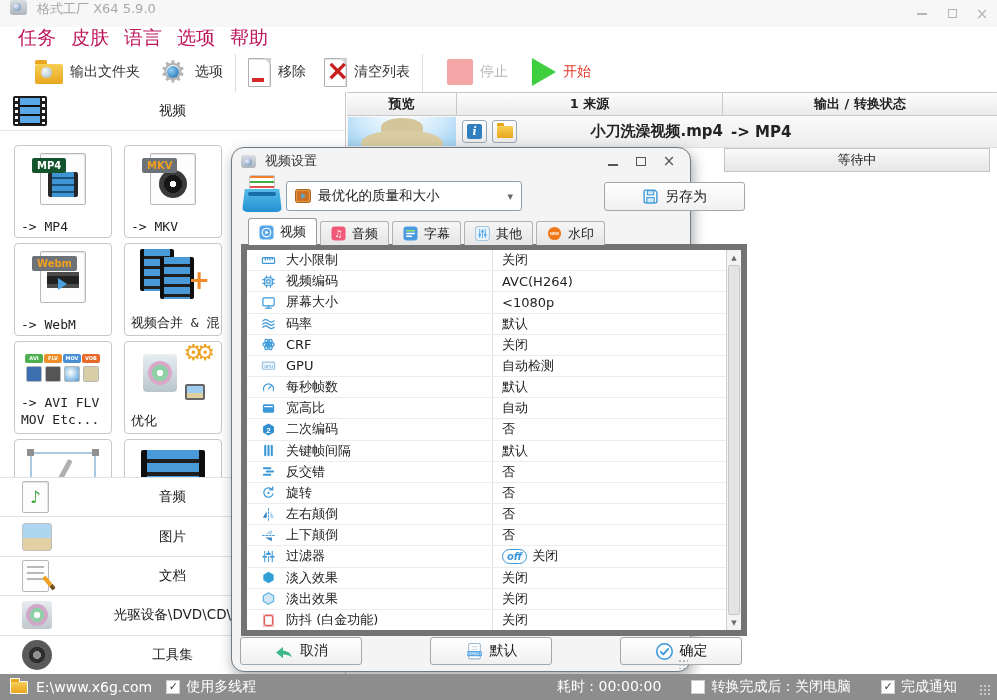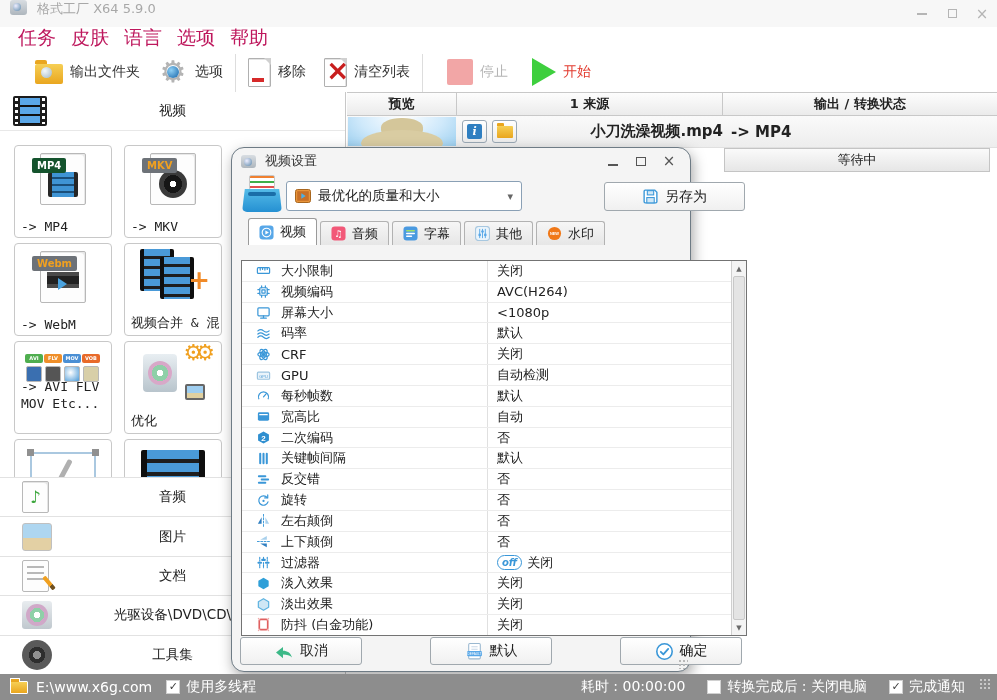--- a/index.html
+++ b/index.html
@@ -46,21 +46,21 @@
 .cat-header{height:39px;position:relative;display:flex;align-items:center;border-bottom:1px solid #e8e8e8}
 .film-big{width:34px;height:30px;background:#1c1c1c;border-radius:2px;margin-left:13px;position:relative;z-index:1}
 .film-big::before,.film-big::after{content:"";position:absolute;top:2px;bottom:2px;width:3px;background:repeating-linear-gradient(#fff 0 3px,#1c1c1c 3px 6px)}
 .film-big::before{left:2px}.film-big::after{right:2px}
 .film-frames{position:absolute;left:7px;right:7px;top:2px;bottom:2px;background:repeating-linear-gradient(#5aa7e8 0 7px,#101010 7px 9px)}
 .cat-header .lbl{position:absolute;left:0;right:0;text-align:center;font-size:13.5px}
 #tiles{position:absolute;left:0;top:40px;right:0;height:345px;display:grid;grid-template-columns:98px 98px;gap:5px 12px;padding:13px 0 0 14px;overflow:hidden;grid-auto-rows:93px}
 .tile{border:1px solid #c8c8c8;border-radius:4px;background:#fff;position:relative}
 .tile-icon{height:62px;display:flex;align-items:center;justify-content:center;position:relative}
 .tile-label{position:absolute;left:6px;right:2px;bottom:3px;font-family:"DejaVu Sans Mono",monospace;font-size:13px;white-space:nowrap;overflow:hidden}
-.tile-label.wrap{white-space:normal;line-height:1.3;bottom:20px}
+.tile-label.wrap{white-space:normal;line-height:1.3;bottom:4px}
 .fpage{display:block;width:46px;height:52px;background:#fdfdfd;border:1px solid #b8b8b8;border-radius:2px;margin-top:4px;position:relative;box-shadow:inset -6px 6px 0 -5px #e8e8e8}
 .fbadge{position:absolute;top:4px;left:-9px;padding:0 5px;height:15px;line-height:15px;font-size:10px;font-weight:bold;border-radius:2px;background:#6d7278;color:#f0a020;z-index:2}
 .fbadge.b-mp4{background:#14532d;color:#fff}
 .film-ic{display:block;width:30px;height:25px;margin:18px auto 0;background:repeating-linear-gradient(#3f94d4 0 5px,#1a4f7a 5px 7px);border-left:4px solid #262626;border-right:4px solid #262626;border-radius:2px}
 .reel-ic{display:block;width:28px;height:28px;border-radius:50%;background:radial-gradient(circle,#fff 0 3px,#161616 3px 9px,#3a3a3a 9px 14px);margin:16px auto 0}
 .webm-ic{display:block;width:32px;height:16px;margin:20px auto 0;background:#222;border-top:4px solid #4a4a4a;border-bottom:4px solid #4a4a4a;position:relative}
 .webm-ic::after{content:"";position:absolute;left:11px;top:2px;border-left:9px solid #4aa3e0;border-top:6px solid transparent;border-bottom:6px solid transparent}
 .merge-ic{display:block;width:70px;height:56px;position:relative;margin-top:4px}
 .m1,.m2{position:absolute;width:34px;height:42px;background:repeating-linear-gradient(#4a9ad8 0 7px,#1e1e1e 7px 10px);border-left:4px solid #0e0e0e;border-right:4px solid #0e0e0e;border-radius:2px}
 .m1{left:2px;top:0}.m2{left:22px;top:8px}
@@ -131,21 +131,21 @@
 .tray-body::after{content:"";position:absolute;left:6px;top:3px;right:6px;height:4px;background:#1a6ea8;border-radius:2px}
 .preset-dd{position:absolute;left:54px;top:7px;width:236px;height:30px;background:#fff;border:1px solid #8aa0b5;border-radius:3px;display:flex;align-items:center;padding:0 8px;gap:7px}
 .preset-txt{font-size:13.5px;flex:1}
 .dd-arrow{color:#666;font-size:11px}
 .btn{display:flex;align-items:center;justify-content:center;gap:6px;background:linear-gradient(#ffffff,#f0f0f0);border:1px solid #a0a8ae;border-radius:3px;font-size:14px;color:#222;font-family:inherit}
 .saveas{position:absolute;left:372px;top:8px;width:141px;height:29px}
 #tabs{position:absolute;top:71px;left:16px;display:flex;align-items:flex-end;height:26px;z-index:2}
 .tab{height:24px;padding:0 10px;display:flex;align-items:center;gap:6px;border:1px solid #b2b2b2;border-bottom:none;border-radius:3px 3px 0 0;background:linear-gradient(#f6f6f6,#e6e6e6);margin-right:3px;font-size:13px}
 .tab.active{background:#fff;height:27px;border-color:#9a9a9a}
 .tab-ic{display:inline-flex}
-.setlist-wrap{position:absolute;top:112px;left:9px;width:506px;bottom:35px;border:1px solid #737373;background:#fff;display:flex}
+.setlist-wrap{position:absolute;top:96px;left:9px;width:506px;bottom:35px;border:6px solid #737373;background:#fff;display:flex}
 #setlist{flex:1;display:flex;flex-direction:column}
 .set-row{flex:1;display:flex;align-items:center;border-bottom:1px solid #ececec}
 .set-row:last-child{border-bottom:none}
 .set-ic{width:18px;margin-left:12px;display:flex;justify-content:center;align-items:center}
 .set-label{margin-left:9px;width:206px;font-size:13px}
 .set-value{flex:1;align-self:stretch;display:flex;align-items:center;border-left:1px solid #e0e0e0;padding-left:9px;font-size:13px;gap:5px}
 .off-pill{display:inline-block;border:1.5px solid #3a97d8;color:#3a97d8;border-radius:9px;font-size:10px;font-style:italic;padding:0 4px;line-height:13px;font-weight:bold}
 .scrollbar{width:15px;border-left:1px solid #cfcfcf;background:#f4f4f4;position:relative}
 .sb-up,.sb-dn{position:absolute;left:0;right:0;height:15px;display:flex;align-items:center;justify-content:center;font-size:7px;color:#6a6a6a}
 .sb-up{top:0}.sb-dn{bottom:0}
@@ -155,21 +155,21 @@
 .btn.default{position:absolute;left:198px;width:122px;height:28px}
 .btn.ok{position:absolute;left:388px;width:122px;height:28px}
 .dlg-grip{position:absolute;right:2px;bottom:2px;width:10px;height:10px;background-image:radial-gradient(#b8b8b8 1px,transparent 1.2px);background-size:4px 4px}
 
 
 .statusbar{position:absolute;left:0;bottom:0;right:0;height:26px;background:#8d8d8d;display:flex;align-items:center;color:#fff;font-size:14px;padding:0 6px;z-index:20}
 .sb-folder{width:18px;height:13px;background:linear-gradient(#f6cf55,#e9a61f);border-radius:1px;position:relative;margin:0 8px 0 4px;border:1px solid #fff}
 .sb-folder::before{content:"";position:absolute;top:-4px;left:-1px;width:8px;height:3px;background:#e9a61f;border:1px solid #fff;border-bottom:none;border-radius:1px 1px 0 0}
 .cb{width:14px;height:14px;background:#fff;border:1px solid #d0d0d0;display:inline-flex;align-items:center;justify-content:center;font-size:11px;color:#3c3c3c;line-height:14px}
 .sb-item{display:flex;align-items:center;gap:6px;margin-left:14px}
-.sb-right{margin-left:auto;display:flex;align-items:flex-start;gap:8px}
+.sb-right{margin-left:auto;display:flex;align-items:flex-end;gap:16px}
 .grip{width:12px;height:12px;margin-left:6px;background-image:radial-gradient(#c8c8c8 1px,transparent 1.2px);background-size:4px 4px}
 svg{display:block}
 </style>
 </head>
 <body>
 
 <div class="titlebar">
   <span class="appicon"></span>
   <span class="title-text">格式工厂 X64 5.9.0</span>
   <div class="win-controls">

